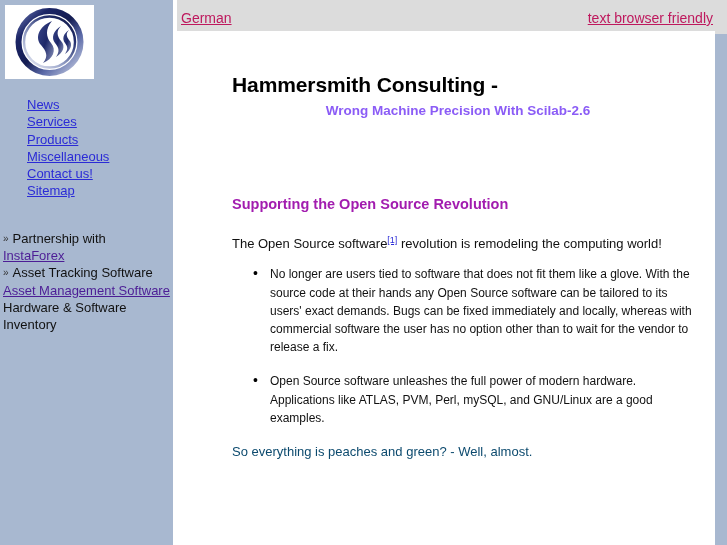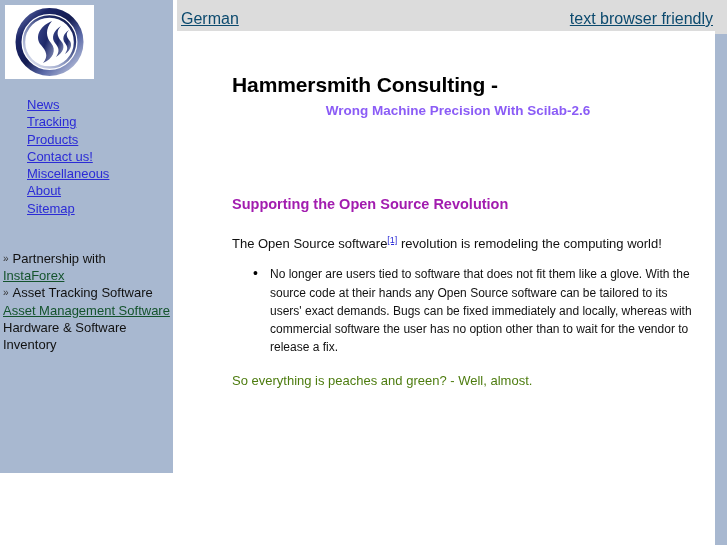--- a/index.html
+++ b/index.html
@@ -20,21 +20,21 @@
     width: 727px;
     height: 545px;
   }
 
   
   #sidebar {
     position: absolute;
     left: 0;
     top: 0;
     width: 173px;
-    height: 473px;
+    height: 545px;
     background: #a8b8d0;
     box-sizing: border-box;
   }
   #logo-box {
     position: absolute;
     left: 5px;
     top: 5px;
     width: 89px;
     height: 74px;
     background: #ffffff;
@@ -53,34 +53,34 @@
     color: #2b2bd6;
     text-decoration: underline;
     font-size: 13px;
     line-height: 17.3px;
     white-space: nowrap;
   }
 
   #partner-block {
     position: absolute;
     left: 3px;
-    top: 250px;
+    top: 230px;
     width: 168px;
     font-size: 13px;
     line-height: 17.2px;
     color: #111111;
   }
   #partner-block .guil {
     font-size: 10px;
     color: #333;
     vertical-align: 1px;
     padding-right: 4px;
   }
   #partner-block a {
-    color: #14532d;
+    color: #4c1d95;
   }
   #partner-block .prow { display: block; }
 
   
   #right-strip {
     position: absolute;
     right: 0;
     top: 0;
     width: 12px;
     height: 545px;
@@ -92,23 +92,23 @@
     position: absolute;
     left: 177px;
     top: 0;
     width: 550px;
     height: 34px;
     background: #dcdcdc;
   }
   #topbar a {
     position: absolute;
     top: 10px;
-    color: #0c4a6e;
-    text-decoration: underline;
-    font-size: 16px;
+    color: #be185d;
+    text-decoration: underline;
+    font-size: 14px;
   }
   #lang-link { left: 4px; }
   #text-browser-link { right: 14px; }
 
   
   #content {
     position: absolute;
     left: 177px;
     top: 31px;
     width: 538px;
@@ -198,21 +198,21 @@
     position: absolute;
     left: -17px;
     top: -1px;
     font-size: 14px;
     color: #000;
   }
   #mid-para {
     margin: 0 0 15px 0;
     font-size: 13px;
     line-height: 18px;
-    color: #4d7c0f;
+    color: #0c4a6e;
   }
 </style>
 </head>
 <body>
 
 <div id="page">
 
   <div id="sidebar">
 
     <div id="logo-box">
@@ -241,25 +241,24 @@
         <circle cx="44.5" cy="37" r="31" fill="none" stroke="url(#ringgrad)" stroke-width="6"></circle>
         <circle cx="44.5" cy="37" r="25.5" fill="none" stroke="url(#ringgrad2)" stroke-width="2.4"></circle>
         <path d="M47 16 C33 22, 30 33, 36 40 C41 46, 44 51, 38 58 C48 54, 52 45, 46 38 C41 32, 40 24, 47 16 Z" fill="url(#flamegrad)"></path>
         <path d="M56 21 C48 26, 46 33, 50 38 C54 43, 55 46, 51 52 C58 48, 61 41, 56 36 C52 31, 51 26, 56 21 Z" fill="url(#flamegrad)"></path>
         <path d="M64 25 C58 29, 57 34, 60 38 C63 42, 63 44, 60 49 C66 45, 68 39, 64 35 C61 31, 61 28, 64 25 Z" fill="url(#flamegrad)"></path>
       </svg>
     </div>
 
     <nav id="nav-links">
       <a href="#">News</a>
-      <a href="#">Tracking</a>
+      <a href="#">Services</a>
       <a href="#">Products</a>
+      <a href="#">Miscellaneous</a>
       <a href="#">Contact us!</a>
-      <a href="#">Miscellaneous</a>
-      <a href="#">About</a>
       <a href="#">Sitemap</a>
     </nav>
 
     <div id="partner-block">
       <span class="prow"><span class="guil">»</span><span>Partnership with</span></span>
       <a href="#">InstaForex</a>
       <span class="prow"><span class="guil">»</span><span>Asset Tracking Software</span></span>
       <span><a href="#">Asset Management Software</a><span> Hardware &amp; Software Inventory</span></span>
     </div>
   </div>
@@ -279,20 +278,21 @@
       <div id="news-heading">Wrong Machine Precision With Scilab-2.6</div>
     </div>
 
     <div id="section">
       <h2 id="section-heading">Supporting the Open Source Revolution</h2>
 
       <p id="intro-para"><span>The Open Source software</span><sup><a href="#">[1]</a></sup><span> revolution is remodeling the computing world!</span></p>
 
       <ul class="bullets">
         <li>No longer are users tied to software that does not fit them like a glove. With the source code at their hands any Open Source software can be tailored to its users' exact demands. Bugs can be fixed immediately and locally, whereas with commercial software the user has no option other than to wait for the vendor to release a fix.</li>
+        <li>Open Source software unleashes the full power of modern hardware. Applications like ATLAS, PVM, Perl, mySQL, and GNU/Linux are a good examples.</li>
       </ul>
 
       <p id="mid-para">So everything is peaches and green? - Well, almost.</p>
 
     </div>
 
   </div>
 </div>
 
 </body></html>

